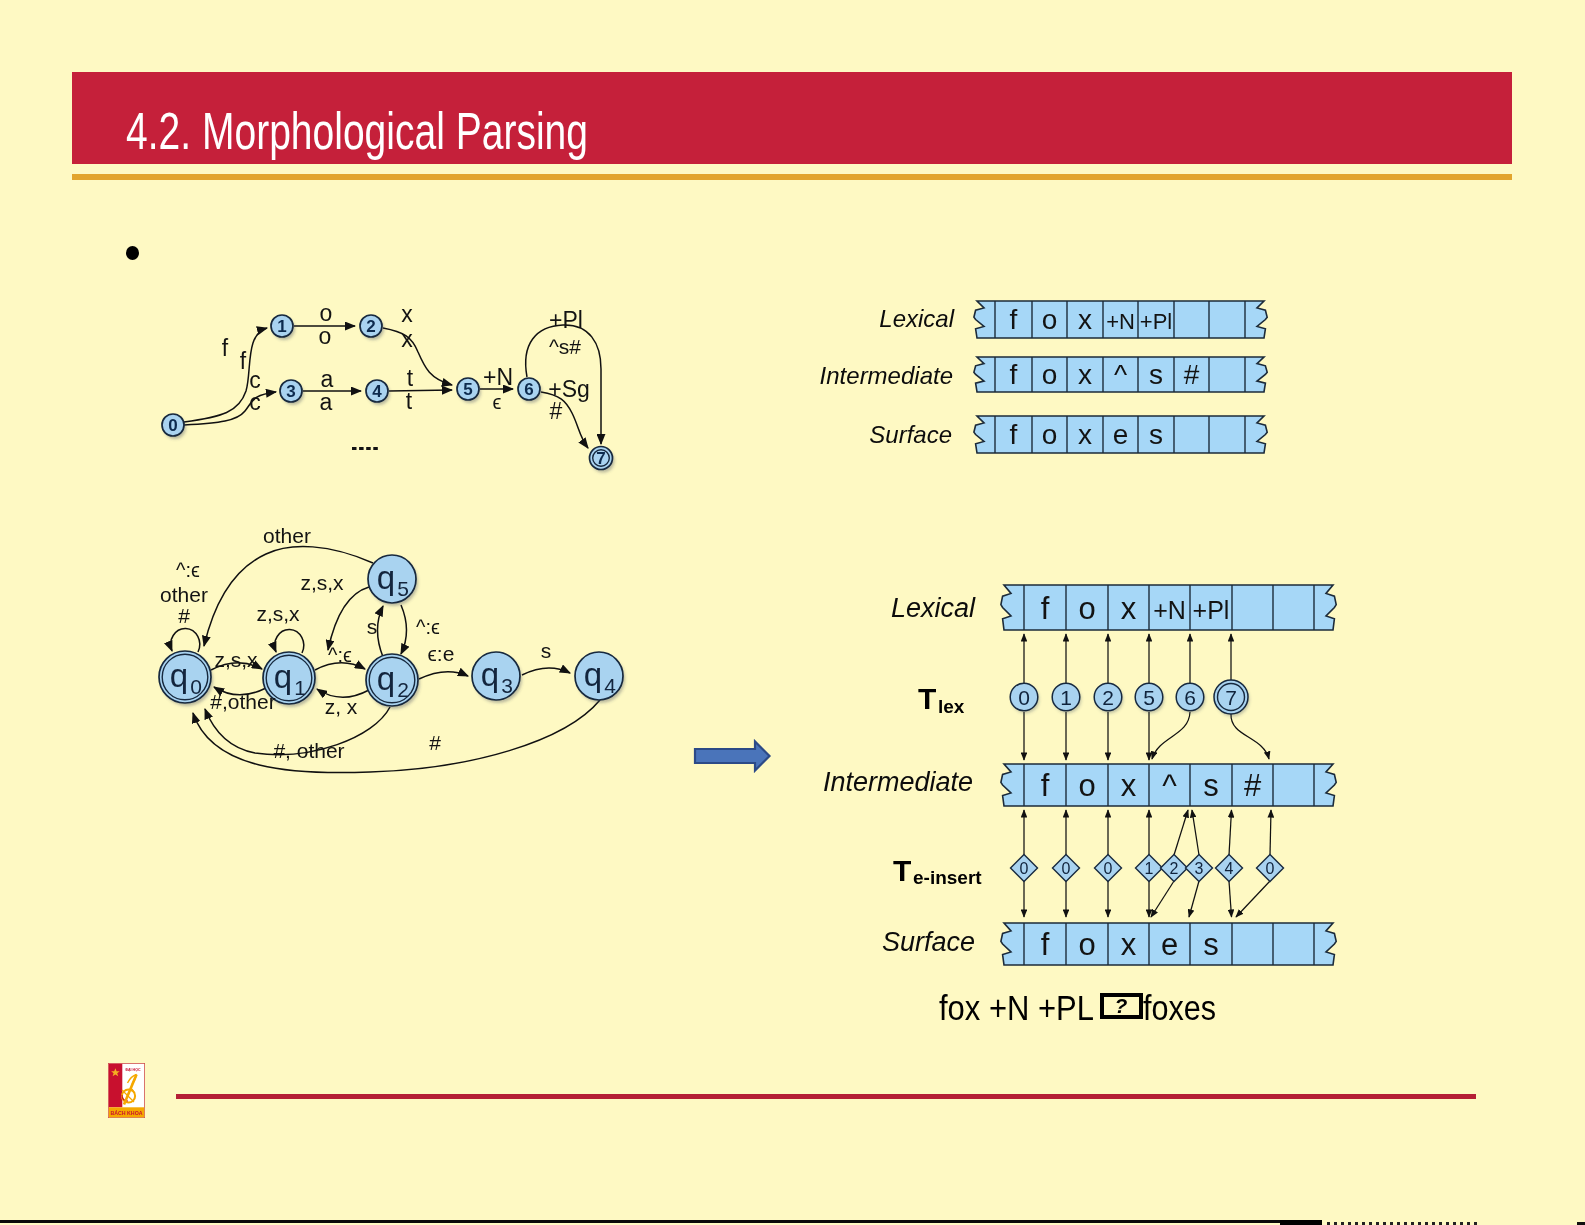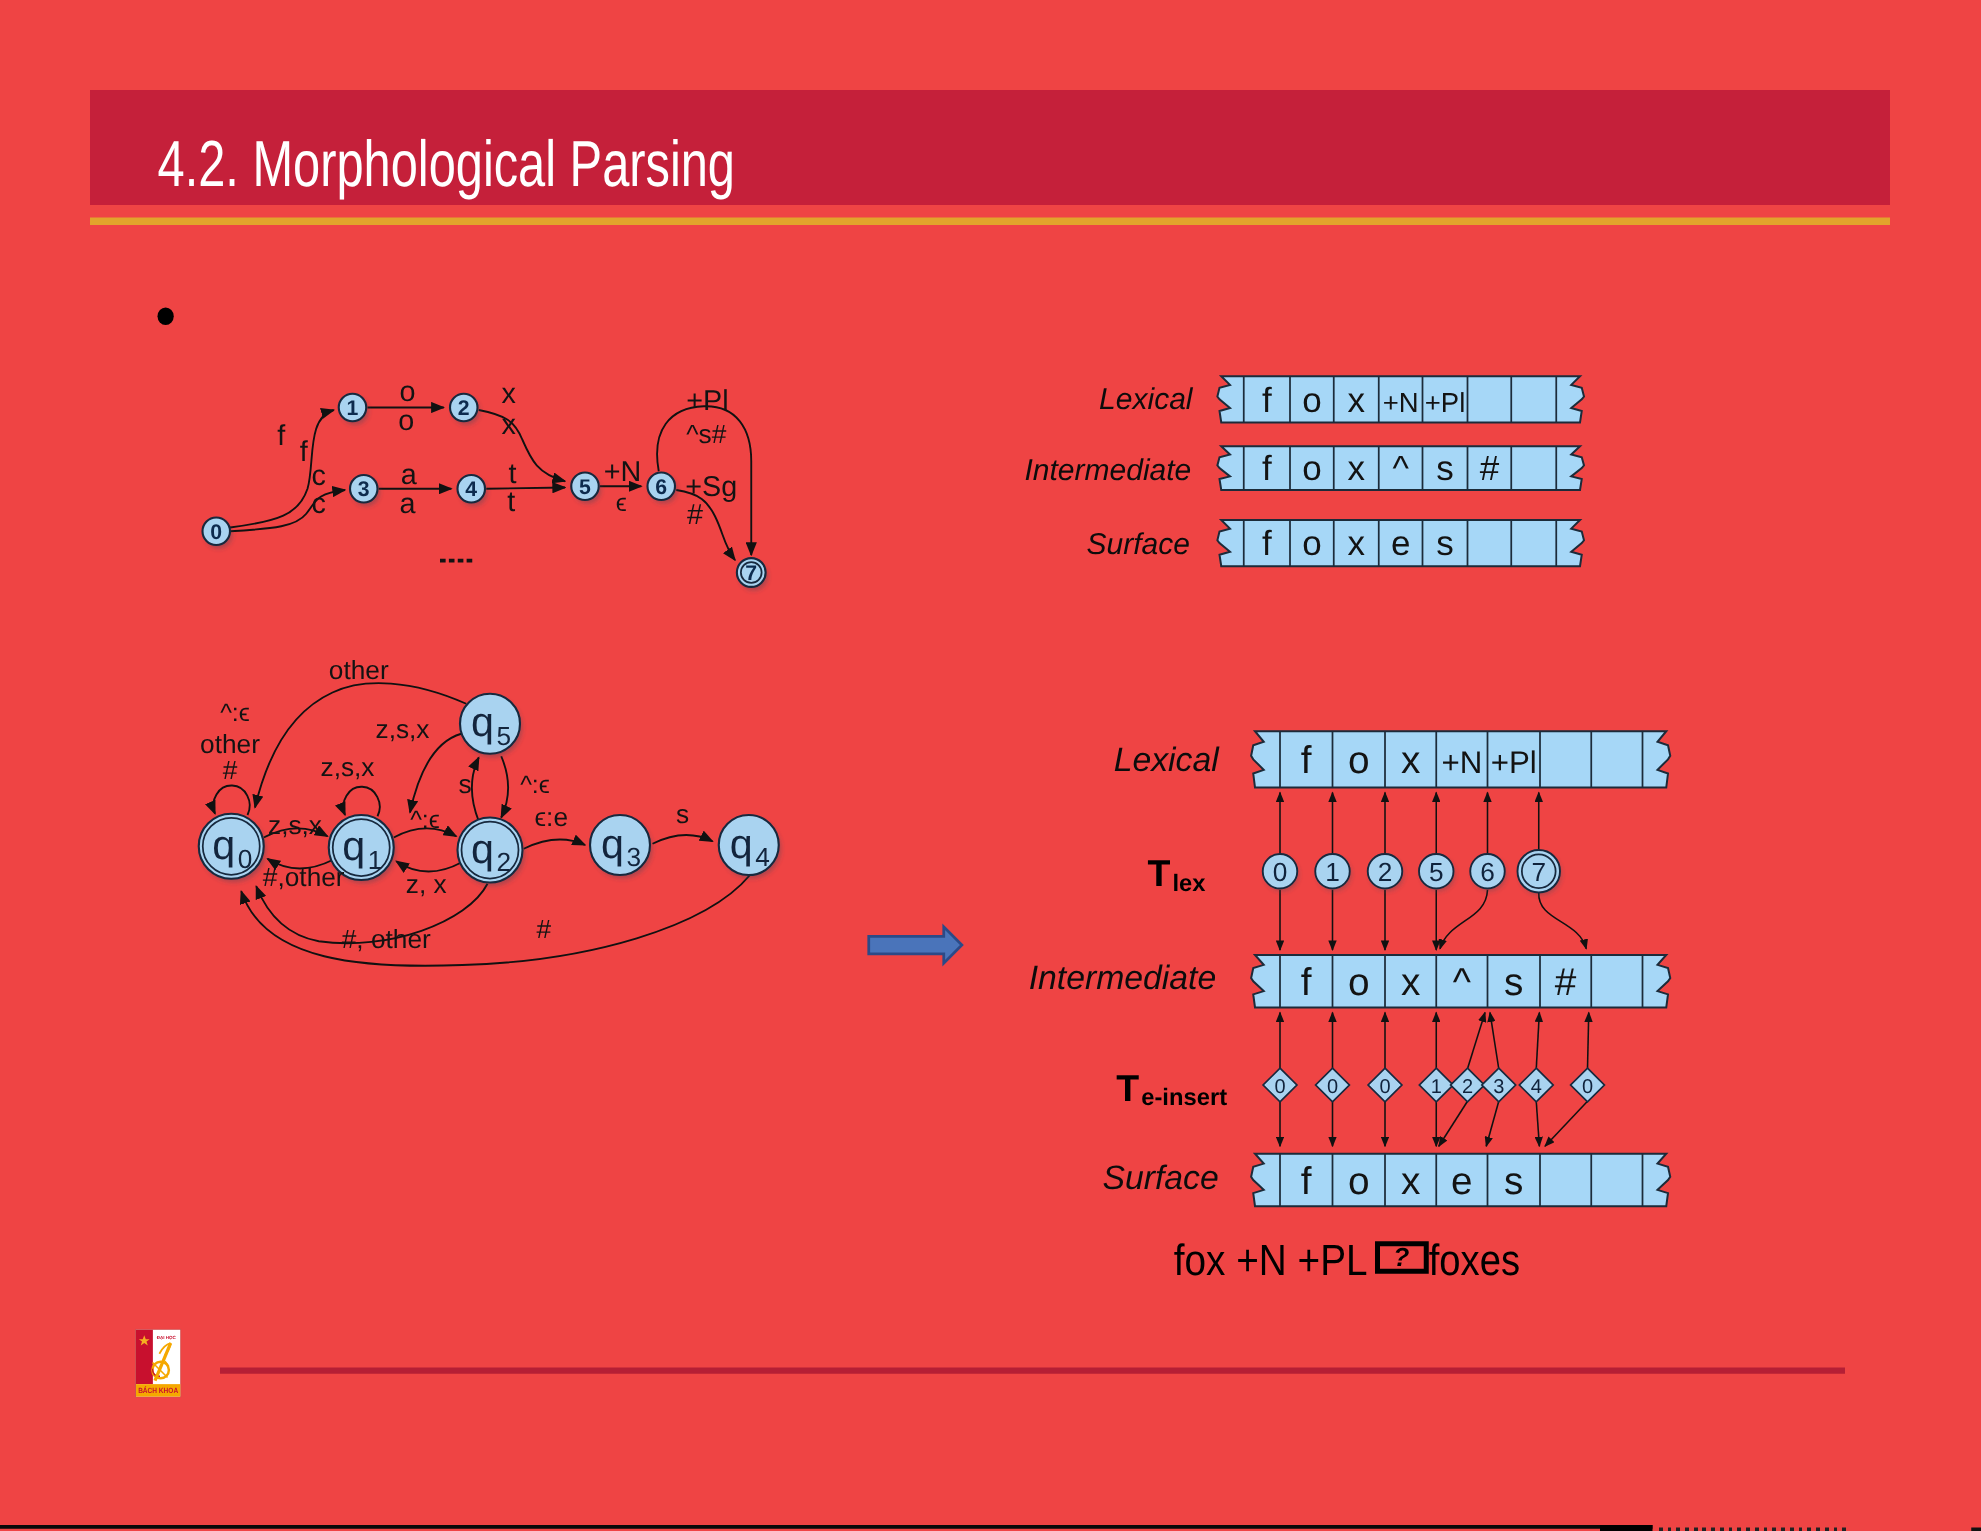--- a/index.html
+++ b/index.html
@@ -1,15 +1,15 @@
 <!DOCTYPE html>
 <html><head><meta charset="utf-8">
 <style>
 html,body{margin:0;padding:0;background:#fff;}
-.page{position:relative;width:1585px;height:1225px;background:#ef4444;overflow:hidden;
+.page{position:relative;width:1585px;height:1225px;background:#fef9c3;overflow:hidden;
  font-family:"Liberation Sans", sans-serif;}
 .abs{position:absolute;}
 </style></head><body>
 <div class="page">
 
 <div class="abs" style="left:72px;top:72px;width:1440px;height:92px;background:#c5203a;"></div>
 <div class="abs" style="left:72px;top:174px;width:1440px;height:6px;background:#e2a42c;"></div>
 <svg class="abs" style="left:0;top:0" width="800" height="200" viewBox="0 0 800 200">
 <text x="126" y="149" font-size="52" fill="#ffffff" textLength="462" lengthAdjust="spacingAndGlyphs">4.2. Morphological Parsing</text>
 </svg>

